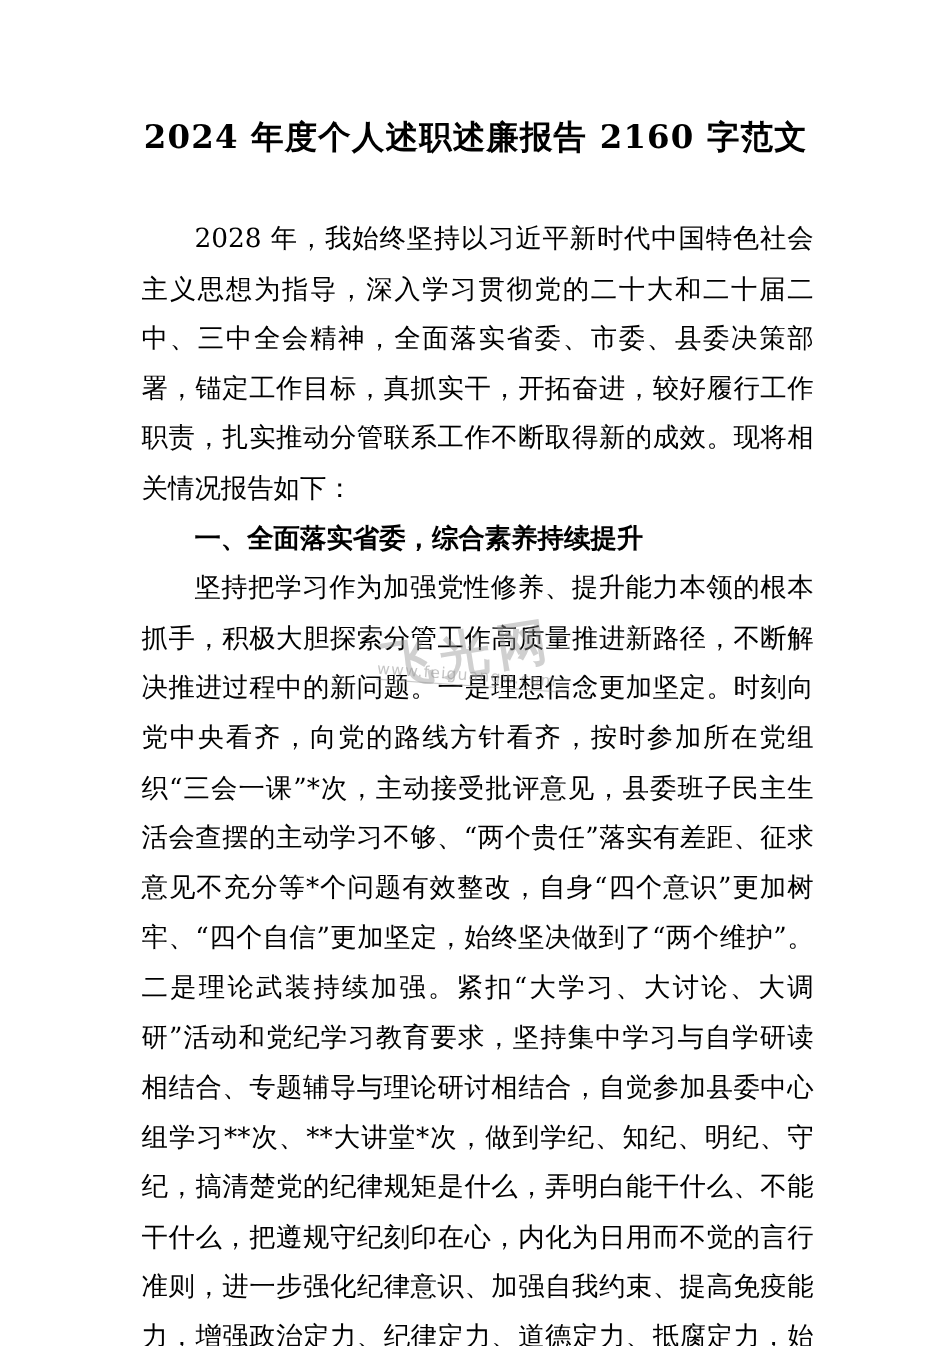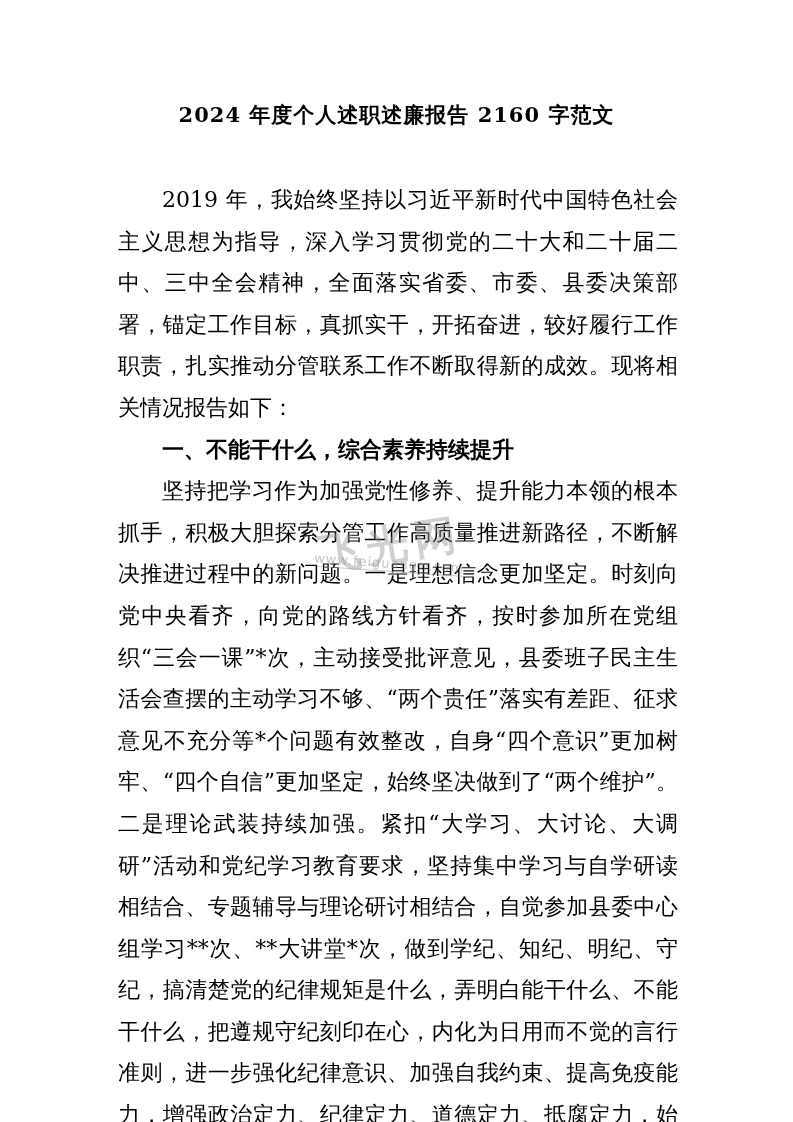--- a/index.html
+++ b/index.html
@@ -16,21 +16,21 @@
   }
   .page {
     position: relative;
     width: 793px;
     height: 1122px;
     background: #ffffff;
   }
   .doc-title {
     padding-top: 97px;
     text-align: center;
-    font-size: 21px;
+    font-size: 27px;
     line-height: 36px;
     font-weight: bold;
     letter-spacing: 1px;
   }
   .content {
     margin: 46px 115px 0 118px;
     font-size: 22px;
     line-height: 41.6px;
     text-align: justify;
   }
@@ -82,23 +82,23 @@
 </style>
 </head>
 <body>
 
 <div class="page">
 
   <div class="doc-title">2024 年度个人述职述廉报告 2160 字范文</div>
 
   <div class="content">
 
-    <p class="para">2019 年，我始终坚持以习近平新时代中国特色社会主义思想为指导，深入学习贯彻党的二十大和二十届二中、三中全会精神，全面落实省委、市委、县委决策部署，锚定工作目标，真抓实干，开拓奋进，较好履行工作职责，扎实推动分管联系工作不断取得新的成效。现将相关情况报告如下：</p>
+    <p class="para">2028 年，我始终坚持以习近平新时代中国特色社会主义思想为指导，深入学习贯彻党的二十大和二十届二中、三中全会精神，全面落实省委、市委、县委决策部署，锚定工作目标，真抓实干，开拓奋进，较好履行工作职责，扎实推动分管联系工作不断取得新的成效。现将相关情况报告如下：</p>
 
-    <p class="heading">一、不能干什么，综合素养持续提升</p>
+    <p class="heading">一、全面落实省委，综合素养持续提升</p>
 
     <p class="para"><span>坚持把学习作为加强党性修养、提升能力本领的根本抓手，积极大胆探索分管工作高质量推进新路径，不断解决推进过程中的新问题。</span><span class="run-bold">一是理想信念更加坚定。</span><span>时刻向党中央看齐，向党的路线方针看齐，按时参加所在党组织“三会一课”*次，主动接受批评意见，县委班子民主生活会查摆的主动学习不够、“两个贵任”落实有差距、征求意见不充分等*个问题有效整改，自身“四个意识”更加树牢、“四个自信”更加坚定，始终坚决做到了“两个维护”。</span><span class="run-bold">二是理论武装持续加强。</span><span>紧扣“大学习、大讨论、大调研”活动和党纪学习教育要求，坚持集中学习与自学研读相结合、专题辅导与理论研讨相结合，自觉参加县委中心组学习**次、**大讲堂*次，做到学纪、知纪、明纪、守纪，搞清楚党的纪律规矩是什么，弄明白能干什么、不能干什么，把遵规守纪刻印在心，内化为日用而不觉的言行准则，进一步强化纪律意识、加强自我约束、提高免疫能力，增强政治定力、纪律定力、道德定力、抵腐定力，始终做到忠诚干净担当，坚定信仰信念、严守</span></p>
 
   </div>
 
   <div class="watermark">
     <span class="wm-name">飞光网</span>
     <span class="wm-url">www.feiguangw.com</span>
   </div>
 

